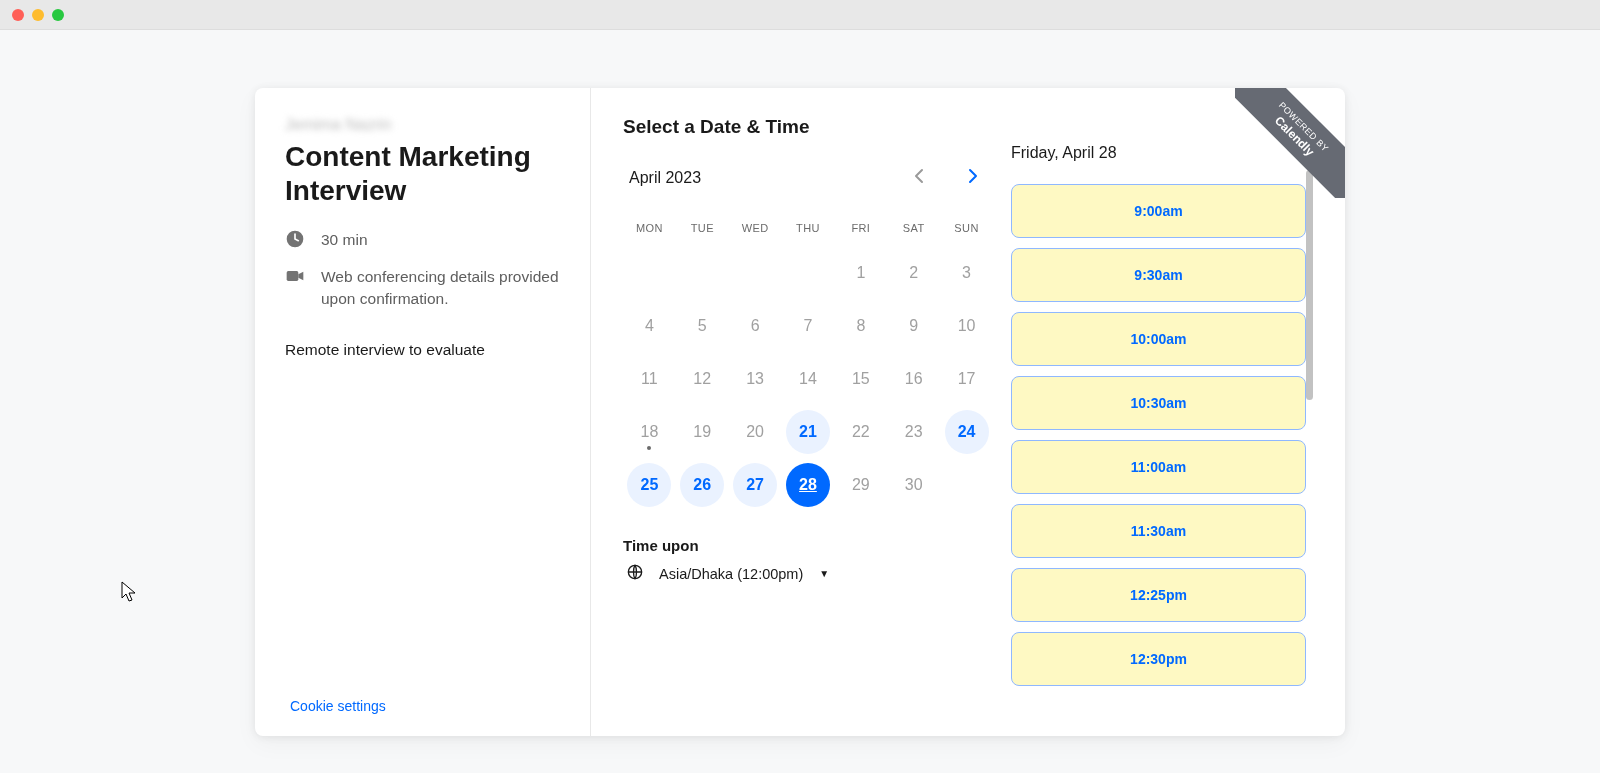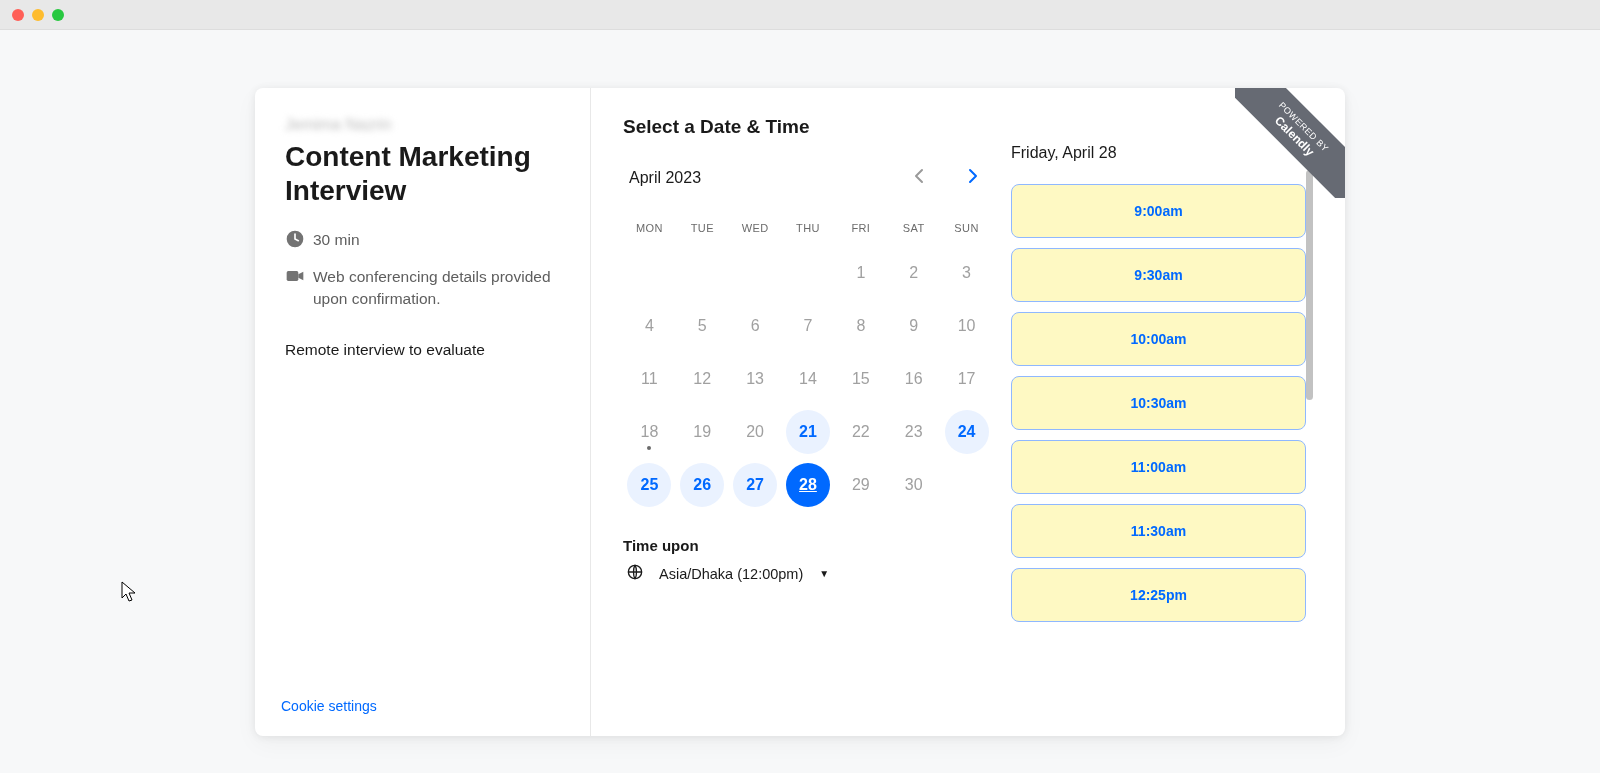--- a/index.html
+++ b/index.html
@@ -85,35 +85,35 @@
   .event-title {
     font-size: 28px;
     font-weight: 700;
     color: #1a1a1a;
     line-height: 1.2;
     margin-bottom: 22px;
   }
   .meta-row {
     display: flex;
     align-items: flex-start;
-    gap: 8px;
+    gap: 16px;
     margin-bottom: 14px;
     color: #5e5e5e;
     font-size: 15.5px;
   }
   .meta-row .icon { width: 20px; height: 20px; flex: none; color: #737373; }
   .meta-row .text { line-height: 1.45; }
   .description {
     color: #1a1a1a;
     font-size: 15.5px;
     margin-top: 30px;
   }
   .cookie-link {
     position: absolute;
-    left: 26px;
+    left: 35px;
     bottom: 22px;
     color: #0069ff;
     font-size: 14px;
     text-decoration: none;
     cursor: pointer;
   }
 
   .right-pane {
     flex: 1;
     padding: 28px 32px 0 32px;
@@ -464,20 +464,21 @@
         <div class="times-list-wrap">
           <div class="selected-date-label">Friday, April 28</div>
           <div class="times-list" id="times-list">
               <button class="time-btn">9:00am</button>
               <button class="time-btn">9:30am</button>
               <button class="time-btn">10:00am</button>
               <button class="time-btn">10:30am</button>
               <button class="time-btn">11:00am</button>
               <button class="time-btn">11:30am</button>
               <button class="time-btn">12:25pm</button>
+              <button class="time-btn">12:30pm</button>
             </div>
         </div>
         <div class="scrollbar-track">
           <div class="scrollbar-thumb"></div>
         </div>
       </div>
 
     </div>
 
   </div>

